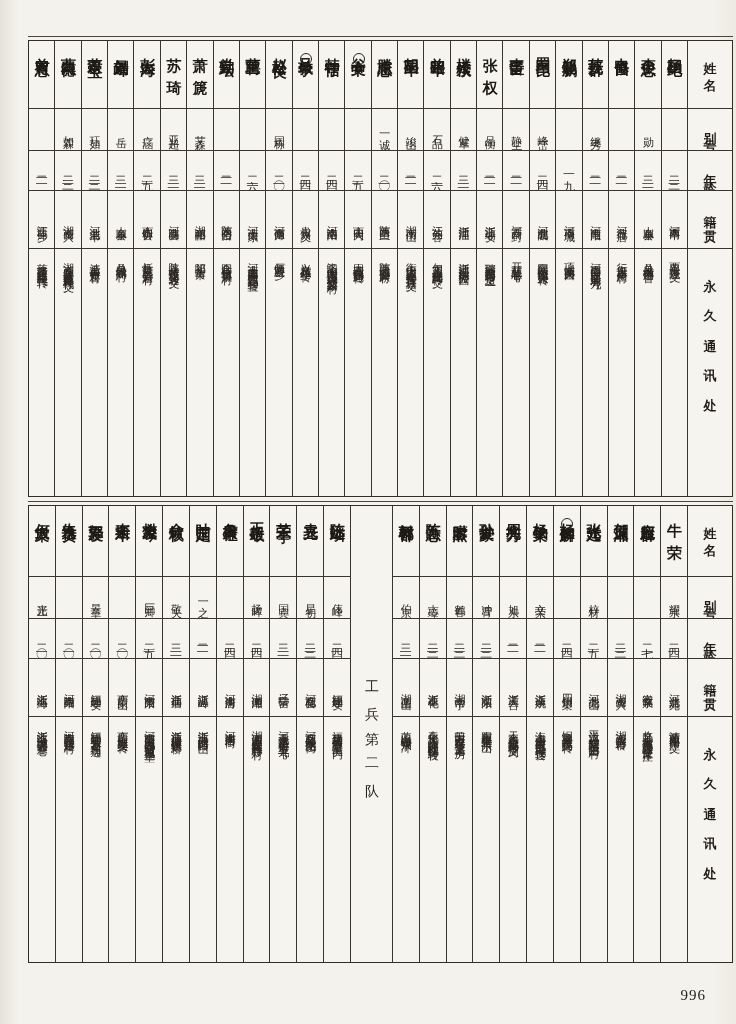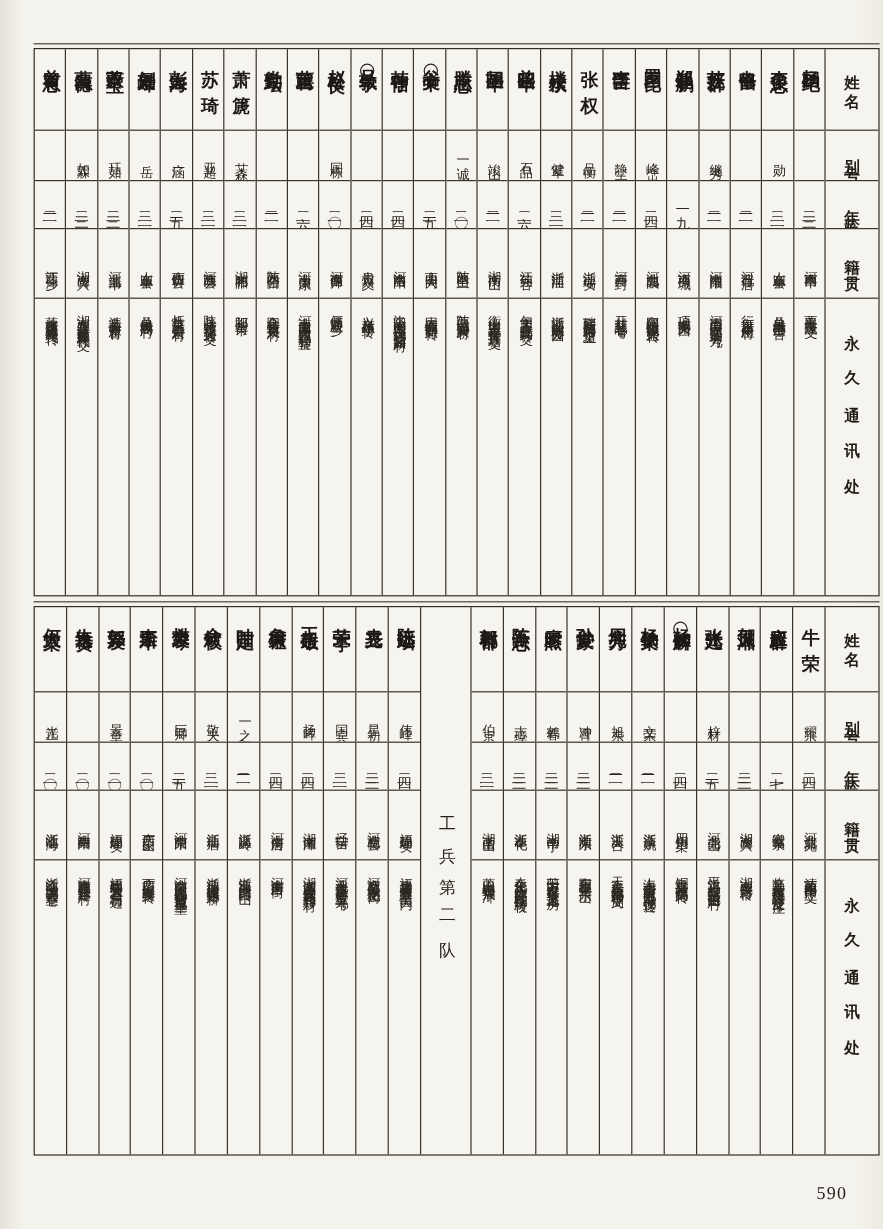--- a/index.html
+++ b/index.html
@@ -939,14 +939,14 @@
       <span class="vtext t-age">二〇</span>
     </div>
     <div class="cell c-native">
       <span class="vtext t-native">浙江临海</span>
     </div>
     <div class="cell c-addr">
       <span class="vtext t-addr">浙江临海城内诸天堂巷</span>
     </div>
   </div>
     </div>
-  <div class="page-num">590</div>
+  <div class="page-num">996</div>
 </div>
 
 </body></html>

